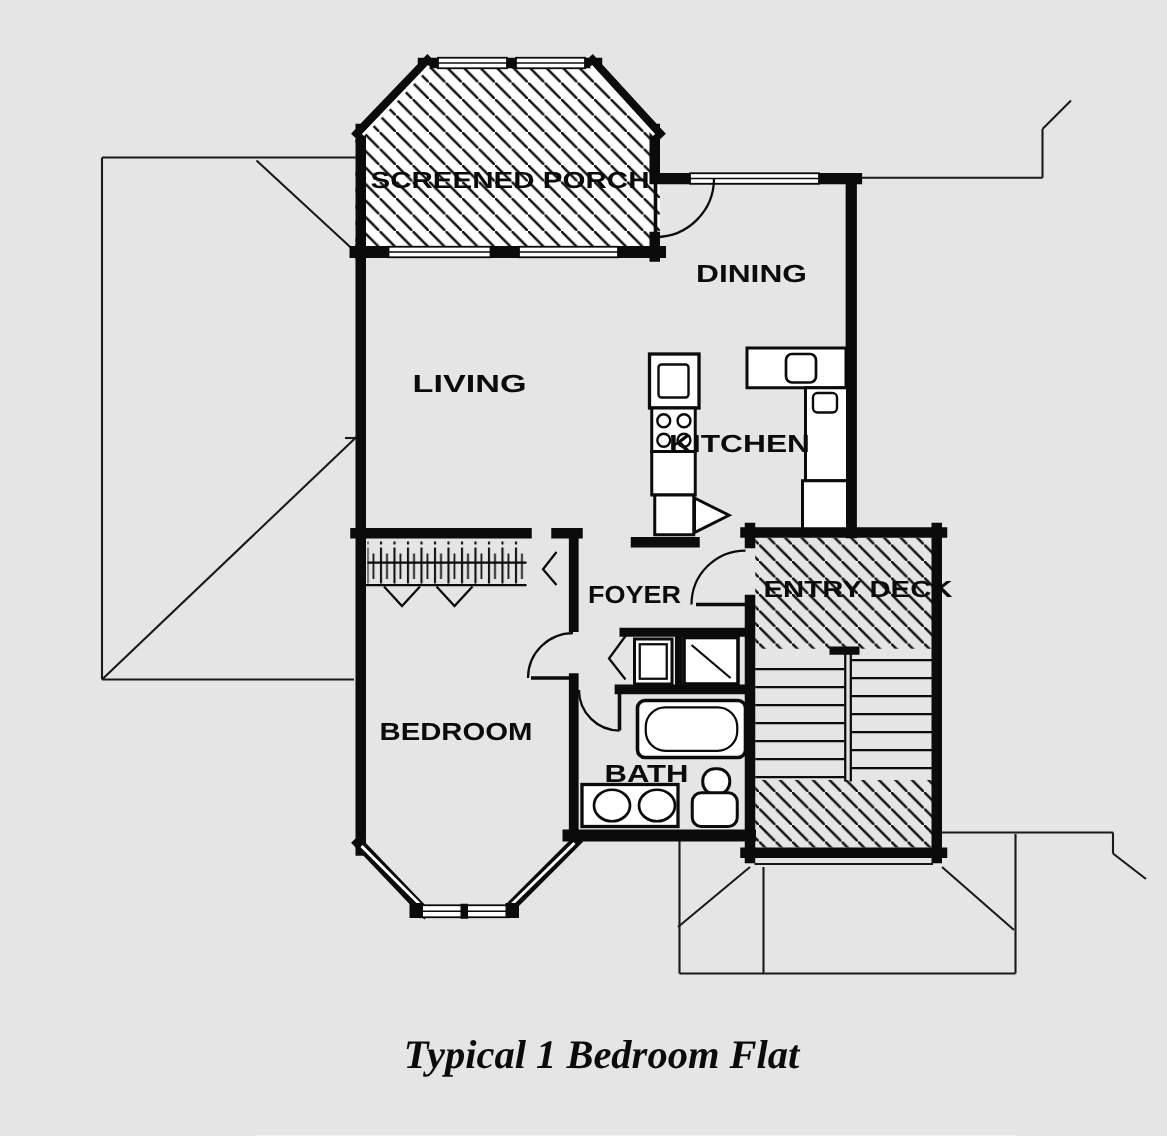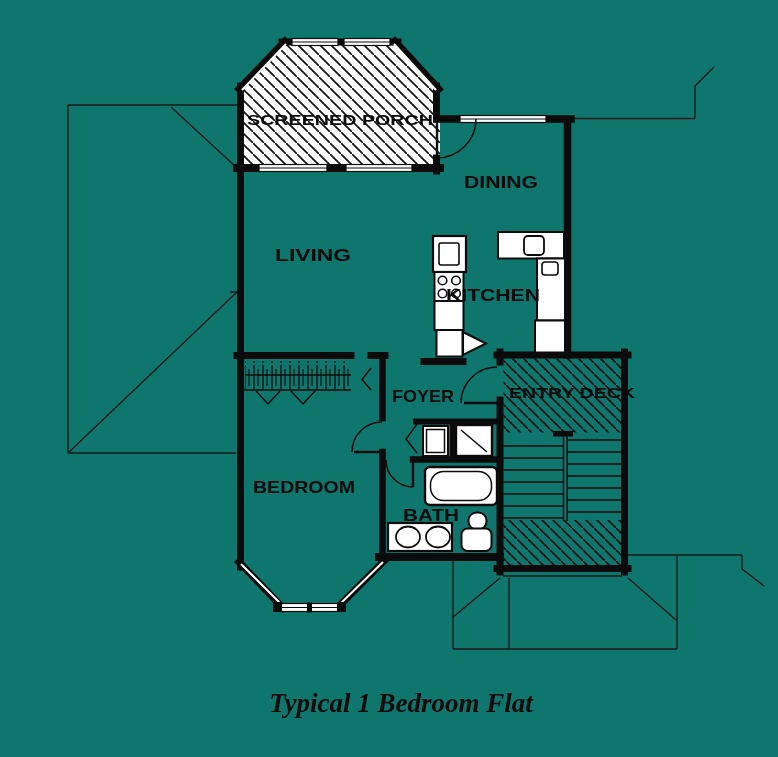--- a/index.html
+++ b/index.html
@@ -1,19 +1,19 @@
 <!DOCTYPE html>
 <html><head>
 <meta charset="utf-8">
 <style>
   html,body{margin:0;padding:0;background:#ffffff;}
   .sheet{
     position:relative;
     width:778px;height:757px;
-    background:#0f766e;
+    background:#e5e5e5;
     font-family:"Liberation Sans",sans-serif;
     overflow:hidden;
   }
   svg{position:absolute;left:0;top:0;}
   .wall{stroke:#0b0b0b;fill:none;stroke-linecap:square;}
   .thin{stroke:#1a1a1a;stroke-width:1.4;fill:none;}
   .fix{stroke:#0b0b0b;fill:#ffffff;}
   .arc{stroke:#0b0b0b;stroke-width:1.5;fill:none;}
   .leaf{stroke:#0b0b0b;stroke-width:2.4;fill:none;}
   .win{fill:#ffffff;stroke:#0b0b0b;stroke-width:1.2;}

